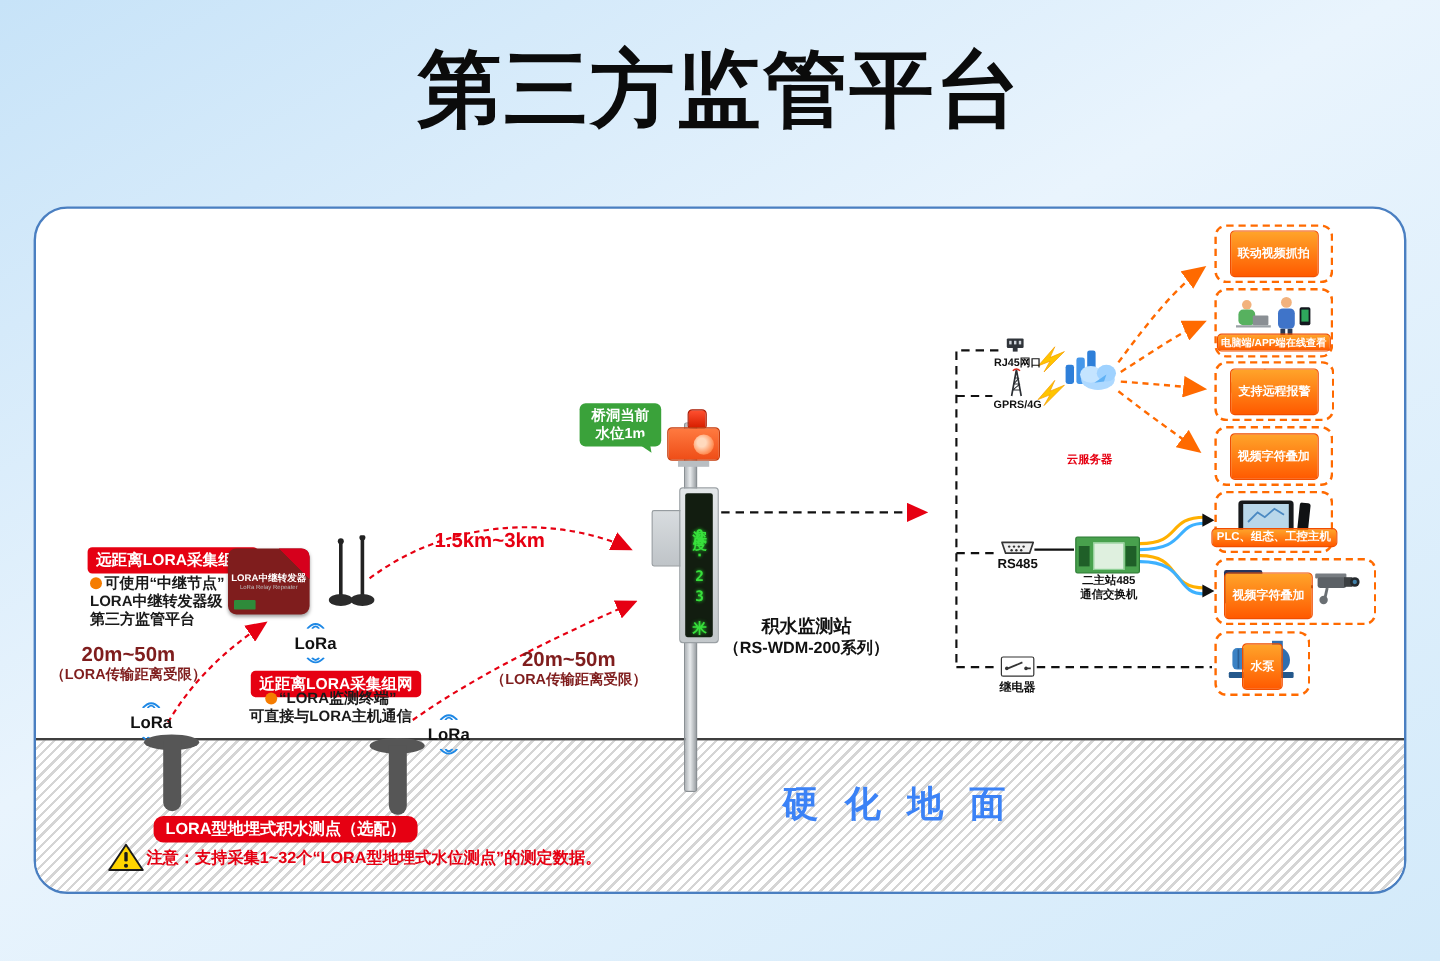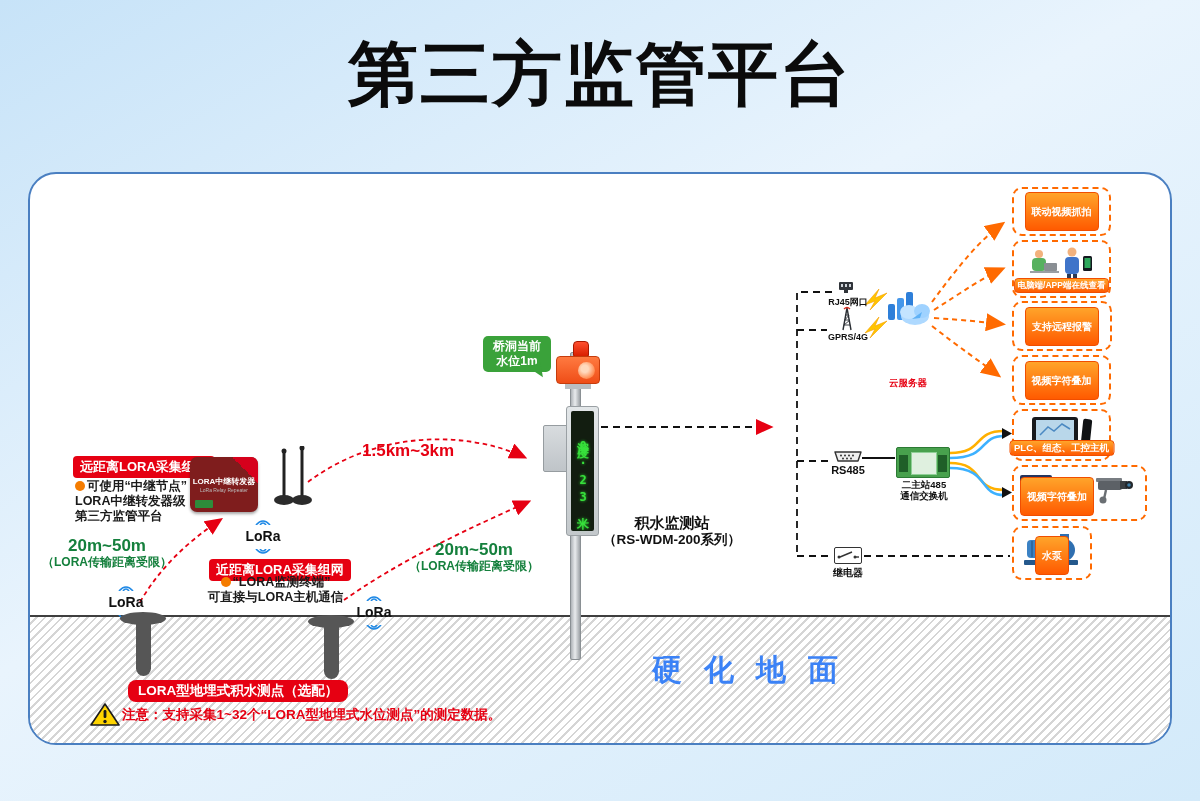--- a/index.html
+++ b/index.html
@@ -24,21 +24,21 @@
   .badge { background:#e60012; color:#fff; font-weight:bold; font-size:13px; padding:2px 7px; border-radius:4px; white-space:nowrap; }
   #badge-far  { left:73px;  top:456px; }
   #badge-near { left:209px; top:559px; }
   #badge-buried { left:128px; top:680px; font-size:13.5px; border-radius:8px; padding:2px 10px; }
 
   .ann { font-weight:bold; color:#1a1a1a; font-size:12.5px; line-height:1.2; }
   #ann-far  { left:75px;  top:479px; width:135px; }
   #ann-near { left:203px; top:575px; width:145px; text-align:center; }
   .dot { display:inline-block; width:10px; height:10px; border-radius:50%; background:#f57c00; vertical-align:-1px; margin-right:2px; }
 
-  .dist { text-align:center; font-weight:bold; color:#15803d; line-height:1.15; }
+  .dist { text-align:center; font-weight:bold; color:#7f1d1d; line-height:1.15; }
   .dist .big { font-size:17px; } .dist .small { font-size:12px; }
   #dist-left { left:36px;  top:536px; width:142px; }
   #dist-mid  { left:400px; top:540px; width:148px; }
   #dist-far  { left:362px; top:441px; font-size:17px; font-weight:bold; color:#e60012; }
 
   
   #relay-device { left:190px; top:457px; width:68px; height:55px; background:#7f1d1d; border-radius:7px; box-shadow:0 2px 3px rgba(0,0,0,.35); }
   .device-stripe { position:absolute; right:0; top:0; width:26px; height:26px; background:linear-gradient(45deg,transparent 50%,#d6001c 50%); border-radius:0 7px 0 0; }
   .device-title { position:absolute; left:0; right:0; top:19px; text-align:center; color:#fff; font-size:8px; font-weight:bold; }
   .device-sub   { position:absolute; left:0; right:0; top:30px; text-align:center; color:#bcbcbc; font-size:5px; }

